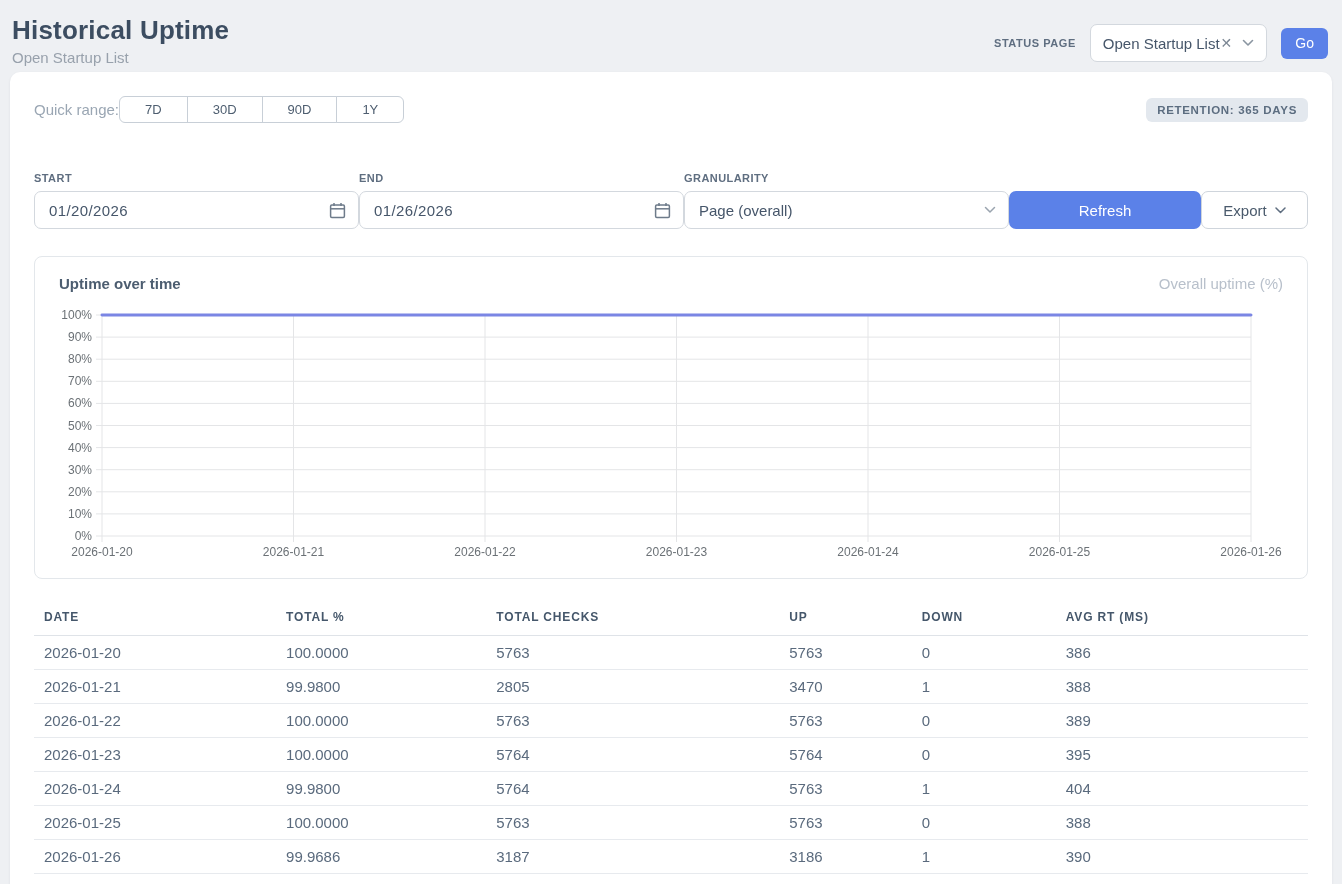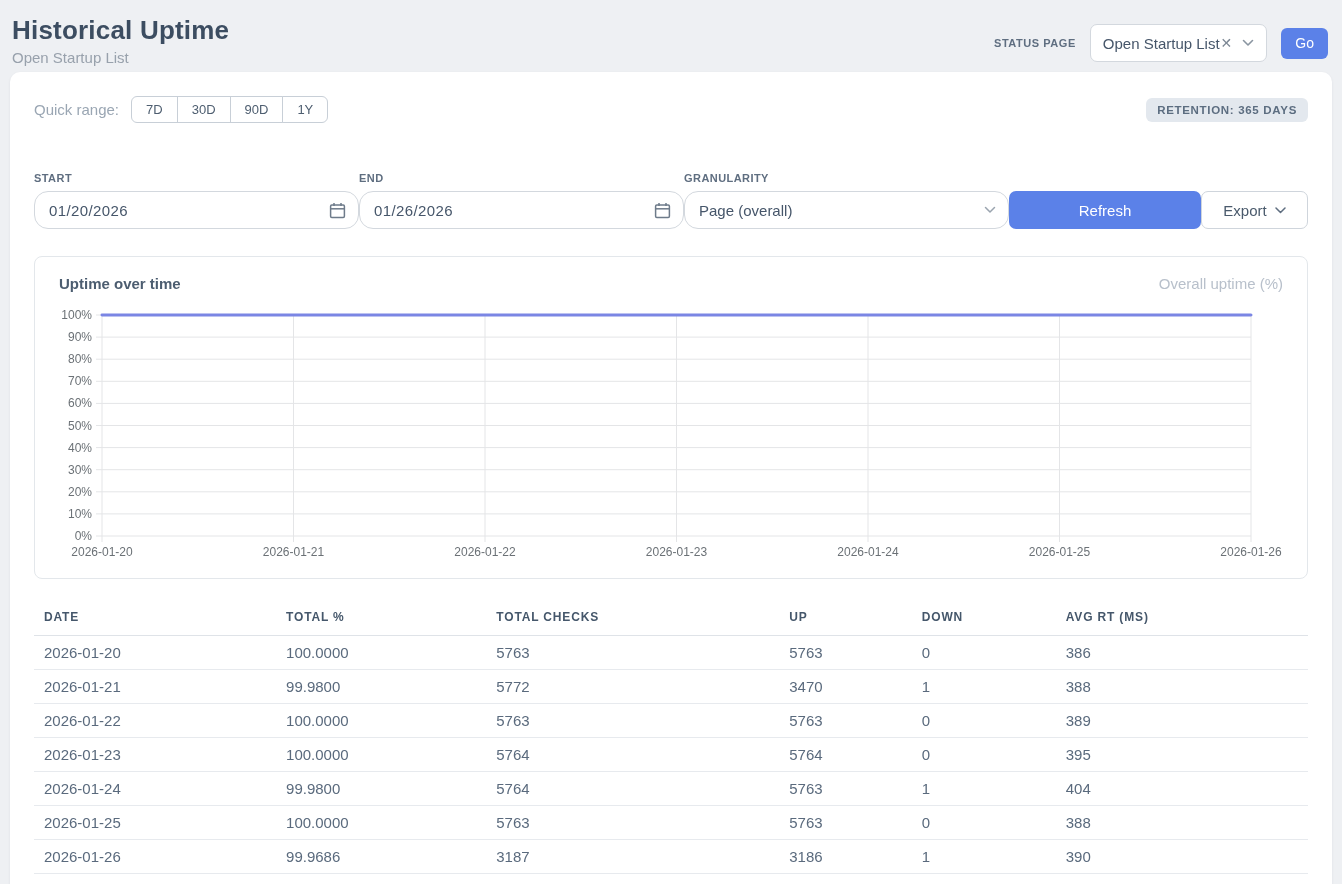--- a/index.html
+++ b/index.html
@@ -31,40 +31,40 @@
   }
 
   
   .main-panel {
     margin: 0 10px 10px 10px; background: #fff; border-radius: 10px;
     box-shadow: 0 1px 3px rgba(20,30,50,0.07); padding: 24px 24px 24px 24px; min-height: 802px;
   }
 
   
   .row-quick { display: flex; align-items: center; justify-content: space-between; }
-  .quick-left { display: flex; align-items: center; gap: 12px; }
+  .quick-left { display: flex; align-items: center; }
   .quick-label { font-size: 15px; color: #9aa6b3; }
   .qr-group { display: flex; }
   .qr-btn {
-    height: 27px; padding: 0 14px; background: #fff; border: 1px solid #c8cfd7;
+    height: 27px; padding: 0 25px; background: #fff; border: 1px solid #c8cfd7;
     font-size: 13px; color: #4e5e70; font-family: inherit; cursor: pointer; margin-left: -1px;
   }
   .qr-btn:first-child { border-radius: 6px 0 0 6px; margin-left: 0; }
   .qr-btn:last-child { border-radius: 0 6px 6px 0; }
   .retention-badge {
     background: #e3e8ee; color: #5c6d80; font-size: 11.5px; font-weight: 700;
     letter-spacing: 0.06em; padding: 6px 11px; border-radius: 6px;
   }
 
   
   .row-filters { display: flex; align-items: flex-end; margin-top: 20px; }
   .field-group { flex: 1; display: flex; flex-direction: column; }
   .field-label { font-size: 11px; font-weight: 700; letter-spacing: 0.04em; color: #5f6e80; margin-bottom: 7px; }
   .input-box {
-    height: 38px; border: 1px solid #d3d8de; border-radius: 14px; background: #fff;
+    height: 38px; border: 1px solid #d3d8de; border-radius: 7px; background: #fff;
     display: flex; align-items: center; padding: 0 12px 0 14px; position: relative;
   }
   .input-box input {
     border: none; outline: none; flex: 1; font-size: 15px; color: #46566a;
     font-family: inherit; letter-spacing: 0.4px; background: transparent;
   }
   .input-box .cal-icon { flex: none; cursor: pointer; }
   .gran-box { justify-content: space-between; cursor: pointer; }
   .gran-box .sel-text { font-size: 15px; color: #46566a; }
   .refresh-btn {
@@ -245,21 +245,21 @@
           <td>2026-01-20</td>
           <td>100.0000</td>
           <td>5763</td>
           <td>5763</td>
           <td>0</td>
           <td>386</td>
         </tr>
         <tr>
           <td>2026-01-21</td>
           <td>99.9800</td>
-          <td>5772</td>
+          <td>2805</td>
           <td>3470</td>
           <td>1</td>
           <td>388</td>
         </tr>
         <tr>
           <td>2026-01-22</td>
           <td>100.0000</td>
           <td>5763</td>
           <td>5763</td>
           <td>0</td>

